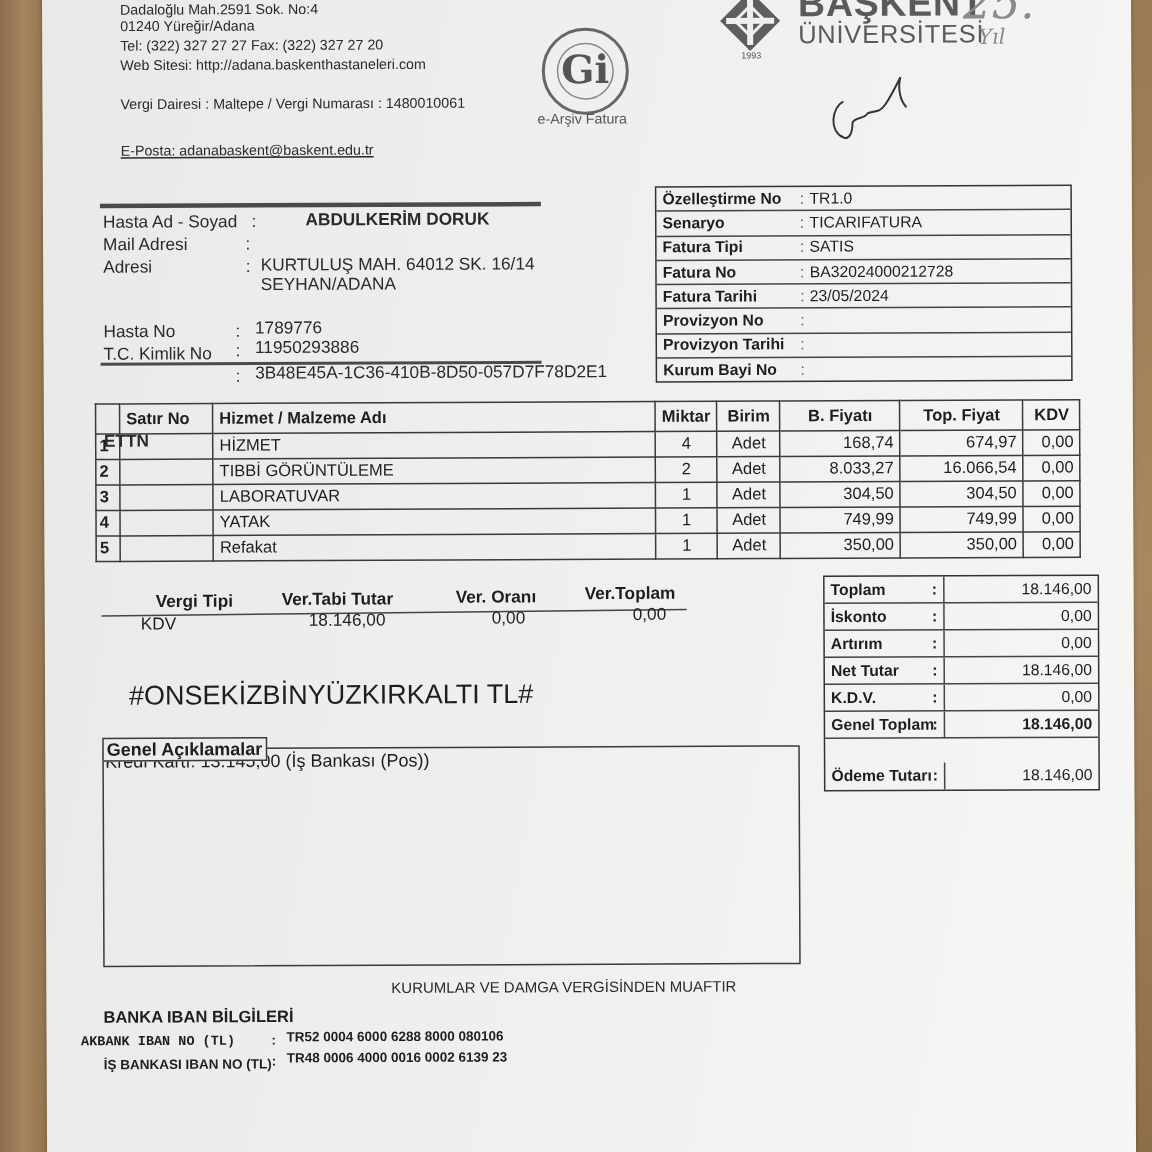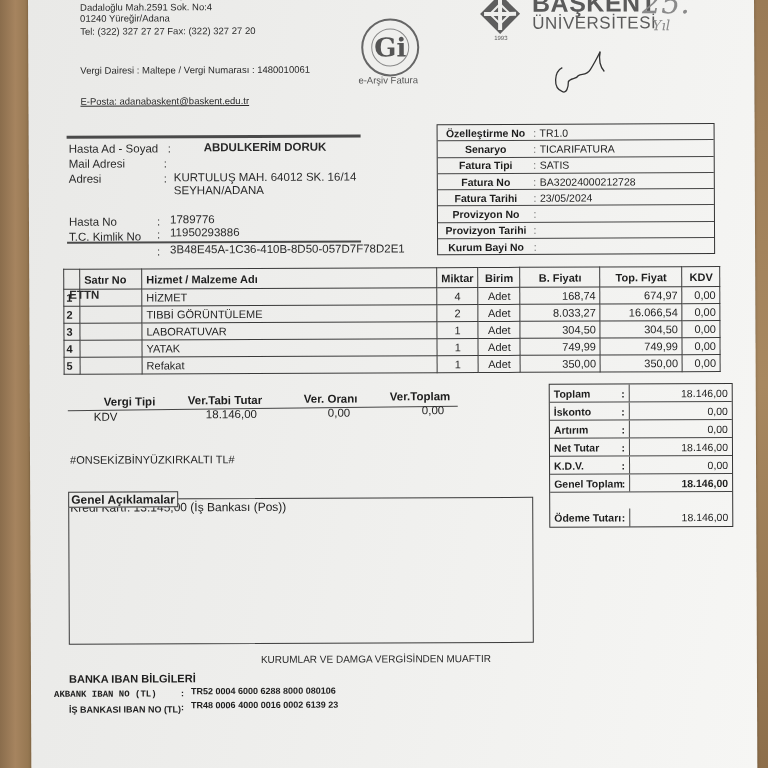--- a/index.html
+++ b/index.html
@@ -52,21 +52,21 @@
 
   .info-box {
     position: absolute; left: 408px; top: 128px; width: 278px; height: 131px;
     border: 1.5px solid #333;
   }
   .info-row {
     height: 16.3px; border-bottom: 1px solid #444; display: flex; align-items: center;
     font-size: 10.5px; padding-left: 4px;
   }
   .info-row:last-child { border-bottom: none; }
-  .info-row .k { width: 88px; font-weight: bold; white-space: nowrap; text-align: center; }
+  .info-row .k { width: 88px; font-weight: bold; white-space: nowrap; }
   .info-row .c { width: 10px; text-align: center; color: #555; }
   .info-row .v { white-space: nowrap; }
 
   table.items {
     position: absolute; left: 34px; top: 271px; border-collapse: collapse;
     font-size: 11px;
   }
   table.items th, table.items td {
     border: 1.5px solid #3a3a3a; height: 17px; padding: 0 4px; white-space: nowrap;
   }
@@ -84,21 +84,21 @@
   }
   .tot-row {
     display: flex; height: 18px; border-bottom: 1px solid #444; align-items: center; font-size: 10.5px;
   }
   .tot-row:last-child { border-bottom: none; margin-top: 16px; }
   .tot-row .k { width: 80px; font-weight: bold; padding-left: 4px; white-space: nowrap; position: relative; height: 100%; display: flex; align-items: center; border-right: 1px solid #444; }
   .tot-row .k .colon { position: absolute; right: 4px; }
   .tot-row .v { flex: 1; text-align: right; padding-right: 4px; white-space: nowrap; }
   .tot-row .v.bold { font-weight: bold; }
 
-  .amount-words { font-size: 11px; white-space: nowrap; }
+  .amount-words { font-size: 18px; white-space: nowrap; margin-left: 16px; }
   .card-line { font-size: 12px; white-space: nowrap; }
   .gen-box {
     position: absolute; left: 38px; top: 501px; width: 465px; height: 146px;
     border: 1.5px solid #3a3a3a;
   }
   .gen-title {
     position: absolute; left: 38px; top: 494px; font-size: 12px; font-weight: bold;
     background: #ececea; border: 1.5px solid #3a3a3a; padding: 0 2px; height: 16px; line-height: 14px;
   }
   .exempt { font-size: 10px; white-space: nowrap; color: #2a2a2a; }
@@ -110,20 +110,21 @@
 <body>
 
 <div class="wood-right"></div>
 
 <div class="paper">
 
   <div class="abs hdr-line" style="left:52px; top:-8px; color:#555;">...UYGULAMA VE ARAŞTIRMA MERKEZİ</div>
   <div class="abs hdr-line" style="left:52px; top:4px;">Dadaloğlu Mah.2591 Sok. No:4</div>
   <div class="abs hdr-line" style="left:52px; top:15px;">01240 Yüreğir/Adana</div>
   <div class="abs hdr-line" style="left:52px; top:28px;">Tel: (322) 327 27 27 Fax: (322) 327 27 20</div>
+  <div class="abs hdr-line" style="left:52px; top:41px;">Web Sitesi: http://adana.baskenthastaneleri.com</div>
   <div class="abs hdr-line link" style="left:52px; top:54px;margin-top:44px;">E-Posta: adanabaskent@baskent.edu.tr</div>
   <div class="abs hdr-line" style="left:52px; top:67px;">Vergi Dairesi : Maltepe  / Vergi Numarası : 1480010061</div>
 
   <div class="abs gib-logo" style="left:333px; top:22px;">
     <div class="inner">Gi</div>
   </div>
   <div class="abs earsiv" style="left:330px; top:78px;">e-Arşiv Fatura</div>
 
   <div class="abs" style="left:450px; top:-4px;">
     <svg class="bu-emblem" viewBox="0 0 44 44">

